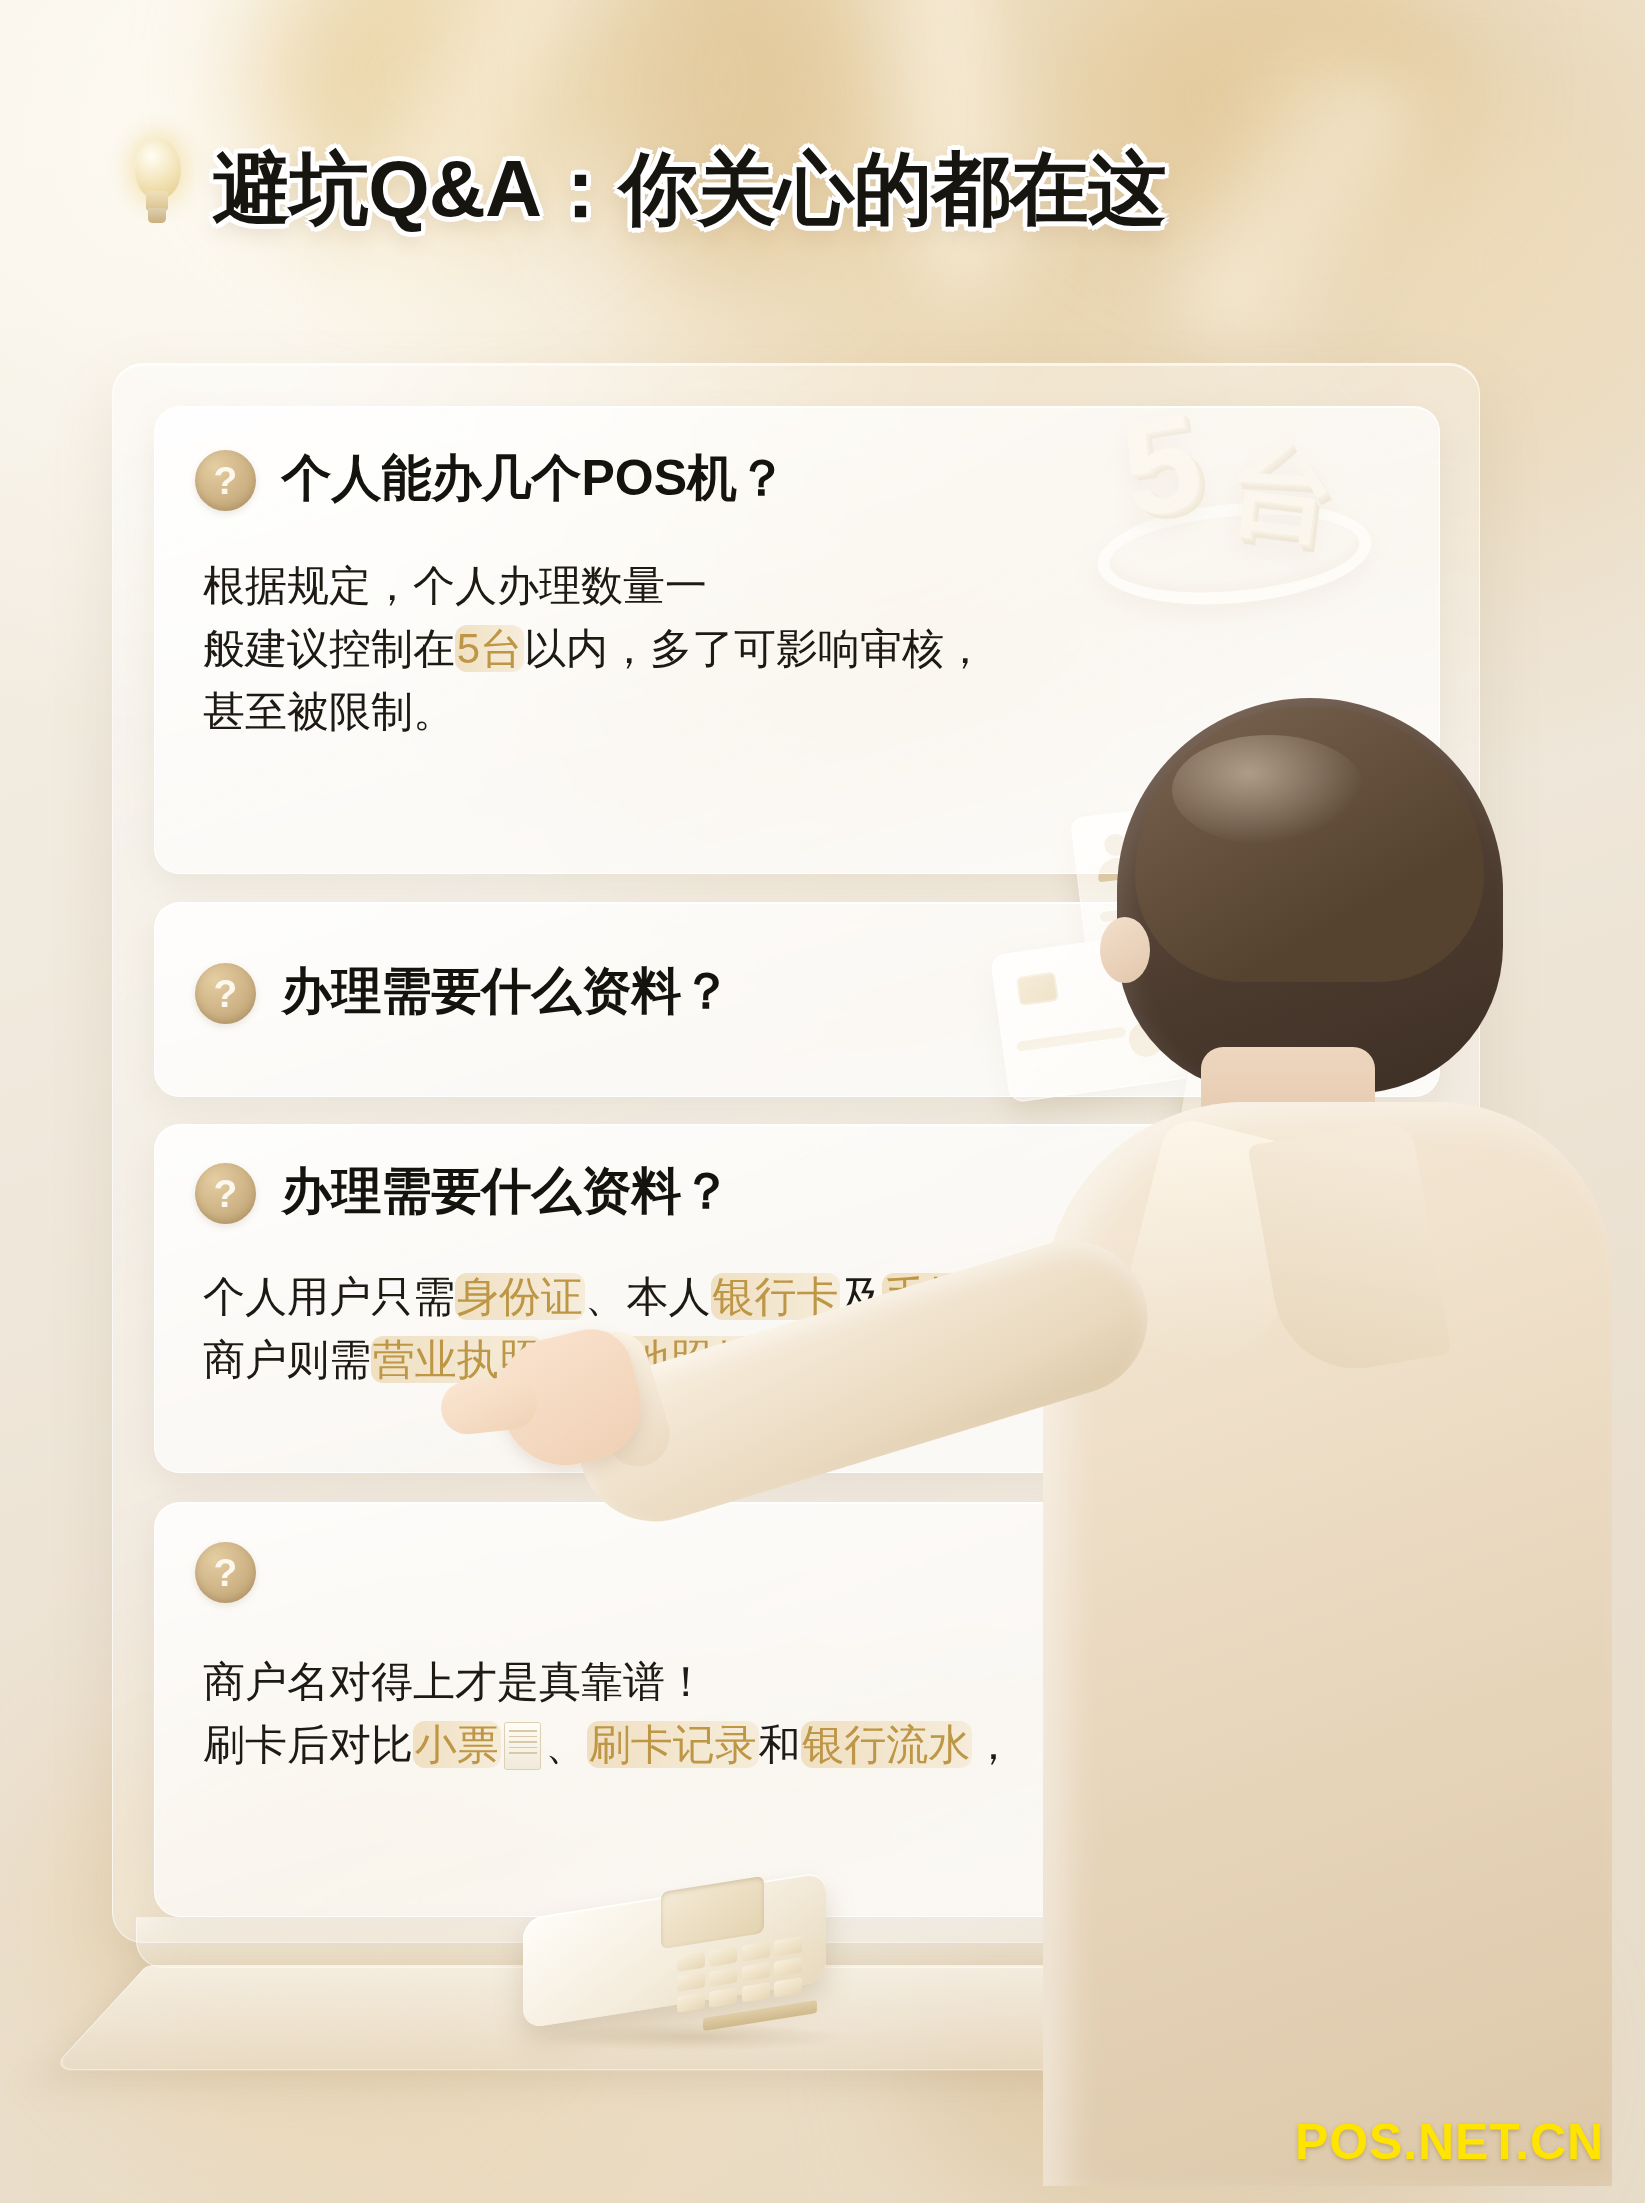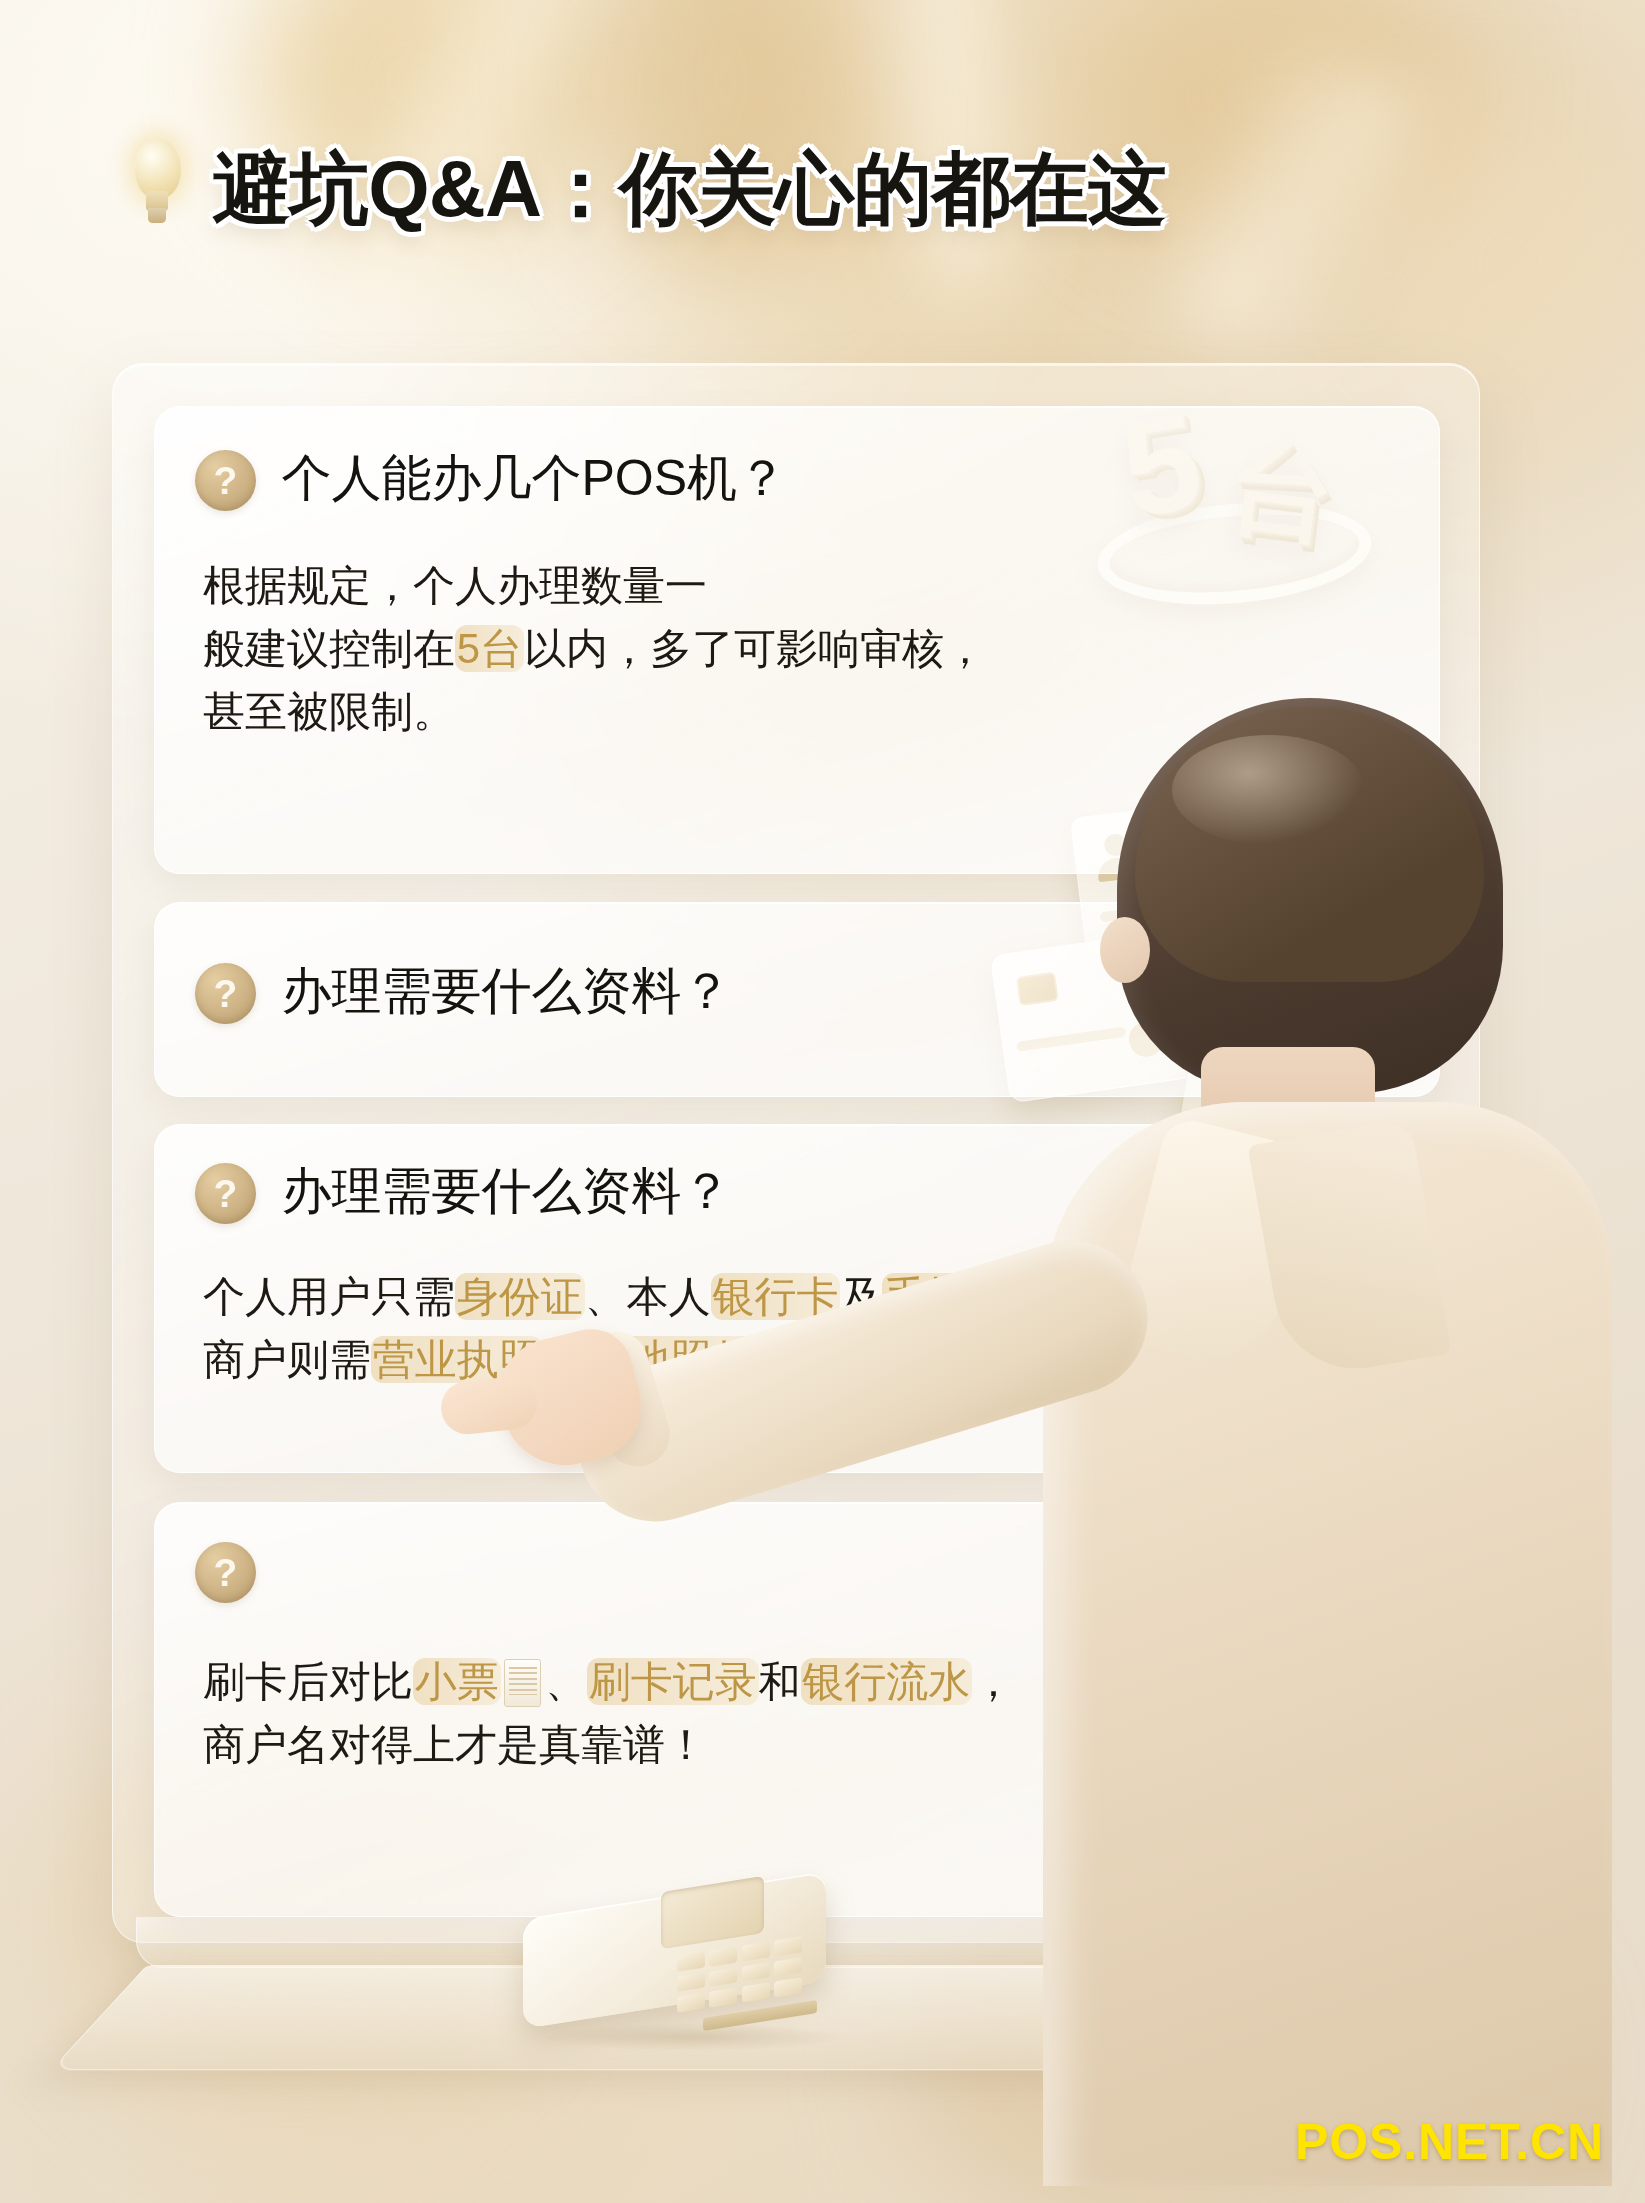--- a/index.html
+++ b/index.html
@@ -102,21 +102,21 @@
 
   .q-head{ position:absolute; display:flex; align-items:center; gap:20px; }
   .q-badge{
     flex:0 0 auto; width:61px; height:61px; border-radius:50%;
     background:radial-gradient(circle at 34% 28%, #e4cda2, #cbb082 62%, #b89b6d 100%);
     box-shadow:inset 0 -2.8px 7.3px rgba(140,115,75,.35), 0 2.8px 7.3px rgba(150,125,90,.18);
     display:flex; align-items:center; justify-content:center;
     color:#fdf8ee; font-size:39px; font-weight:bold; line-height:1;
   }
   .q-text{
-    position:relative; font-size:50px; font-weight:normal; color:#15130e;
+    position:relative; font-size:50px; font-weight:bold; color:#15130e;
     line-height:1.18; white-space:nowrap; padding:1.8px 9.2px 5.5px 5.5px;
   }
   .q-text::before{
     content:""; position:absolute; left:0; right:0; bottom:1.8px; height:24px;
     background:linear-gradient(90deg, rgba(233,213,177,.95), rgba(240,226,198,.8));
     border-radius:3.7px; z-index:-1;
   }
 
   .a-text{
     position:absolute; font-size:42px; line-height:1.5; color:#1d1a14; font-weight:normal;
@@ -379,22 +379,22 @@
       <span class="camera-emoji">📷</span>
     </div>
   </div>
 </div>
 
 <div class="card" id="card-4">
   <div class="q-head" style="left:40px; top:39px;">
     <div class="q-badge">?</div>
   </div>
   <div class="a-text" style="left:48px; top:147px; width:1212px;">
+    <div>商户名对得上才是真靠谱！</div>
     <div>刷卡后对比<span class="hl">小票</span><span class="receipt"></span>、<span class="hl">刷卡记录</span>和<span class="hl">银行流水</span>，</div>
-    <div>商户名对得上才是真靠谱！</div>
   </div>
 </div>
 
 <div id="pos">
   <div class="shadow"></div>
   <div class="body"></div>
   <div class="screen"></div>
   <div class="keys">
     <span></span>
       <span></span>

